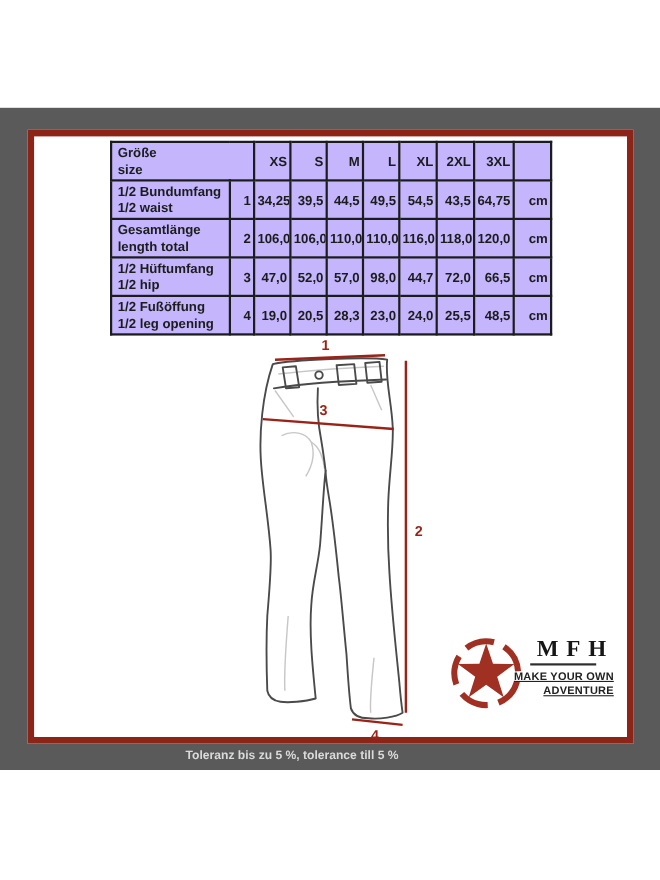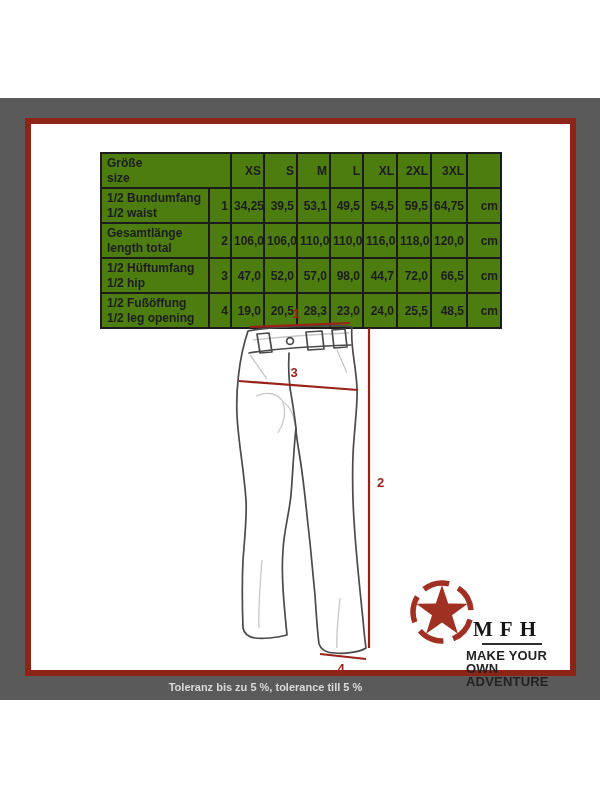--- a/index.html
+++ b/index.html
@@ -7,36 +7,36 @@
           font-family:"Liberation Sans","DejaVu Sans",sans-serif;}
   
   .frame{position:absolute;left:0;top:98px;width:600px;height:602px;background:#5a5a5a;}
   
   .sheet{position:absolute;left:25px;top:20px;width:551px;height:558px;background:#ffffff;
          border:6px solid #8d2418;box-sizing:border-box;}
   
   .tolerance{position:absolute;left:0;top:578px;width:531px;height:24px;line-height:23px;
              text-align:center;color:#dadada;font-size:11px;font-weight:700;}
   
-  table.size-table{position:absolute;left:100px;top:152px;border-collapse:collapse;
-                   table-layout:fixed;width:400px;background:#4d7c0f;}
+  table.size-table{position:absolute;left:100px;top:128px;border-collapse:collapse;
+                   table-layout:fixed;width:400px;background:#c4b5fd;}
   table.size-table td{border:2px solid #1c1c1c;font-size:12px;font-weight:700;color:#1c1c1c;
                       text-align:right;vertical-align:middle;padding:1px 2px;height:31px;
                       overflow:hidden;white-space:nowrap;}
   table.size-table td.lbl{text-align:left;padding-left:5px;line-height:14.5px;}
   
   svg.diagram{position:absolute;left:0;top:0;width:600px;height:800px;}
   .measure-label{font:700 13px "Liberation Sans",sans-serif;fill:#992318;}
   
   .logo-star{position:absolute;left:405px;top:575px;width:74px;height:74px;}
-  .logo-text{position:absolute;left:466px;top:578px;width:92px;text-align:left;color:#161616;margin-top:40px;}
+  .logo-text{position:absolute;left:466px;top:578px;width:92px;text-align:right;color:#161616;}
   .logo-brand{font-family:"Liberation Serif","DejaVu Serif",serif;font-weight:700;font-size:21px;
               letter-spacing:7px;padding-left:7px;line-height:22px;}
   .logo-rule{width:60px;border:none;border-top:2px solid #2e2e2e;margin:3px auto 4px auto;}
-  .logo-tagline{font-size:13px;font-weight:700;line-height:13px;letter-spacing:0.2px;color:#222;}
+  .logo-tagline{font-size:10px;font-weight:700;line-height:13px;letter-spacing:0.2px;color:#222;text-decoration:underline;}
 </style>
 </head>
 <body>
 
 <div class="canvas">
 
   <div class="frame">
     <div class="sheet"></div>
     <div class="tolerance">Toleranz bis zu 5 %, tolerance till 5 %</div>
   </div>
@@ -70,24 +70,24 @@
       <td></td>
     </tr>
     <tr>
       <td class="lbl">
         <div>1/2 Bundumfang</div>
         <div>1/2 waist</div>
       </td>
       <td>1</td>
       <td>34,25</td>
       <td>39,5</td>
-      <td>53,1</td>
+      <td>44,5</td>
       <td>49,5</td>
       <td>54,5</td>
-      <td>59,5</td>
+      <td>43,5</td>
       <td>64,75</td>
       <td>cm</td>
     </tr>
     <tr>
       <td class="lbl">
         <div>Gesamtlänge</div>
         <div>length total</div>
       </td>
       <td>2</td>
       <td>106,0</td>

